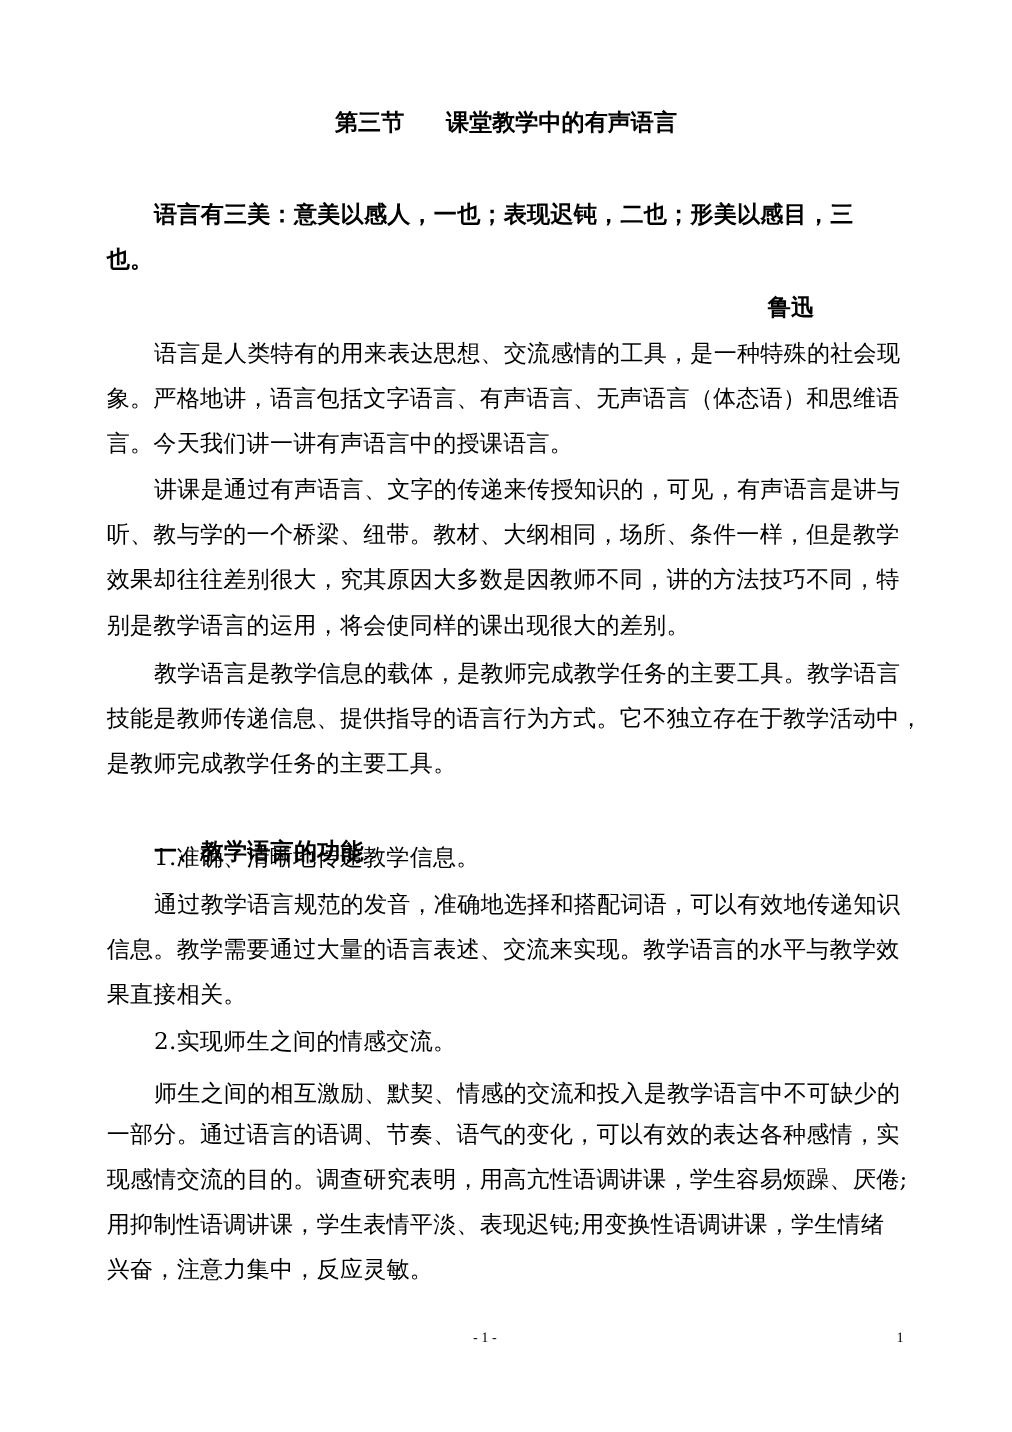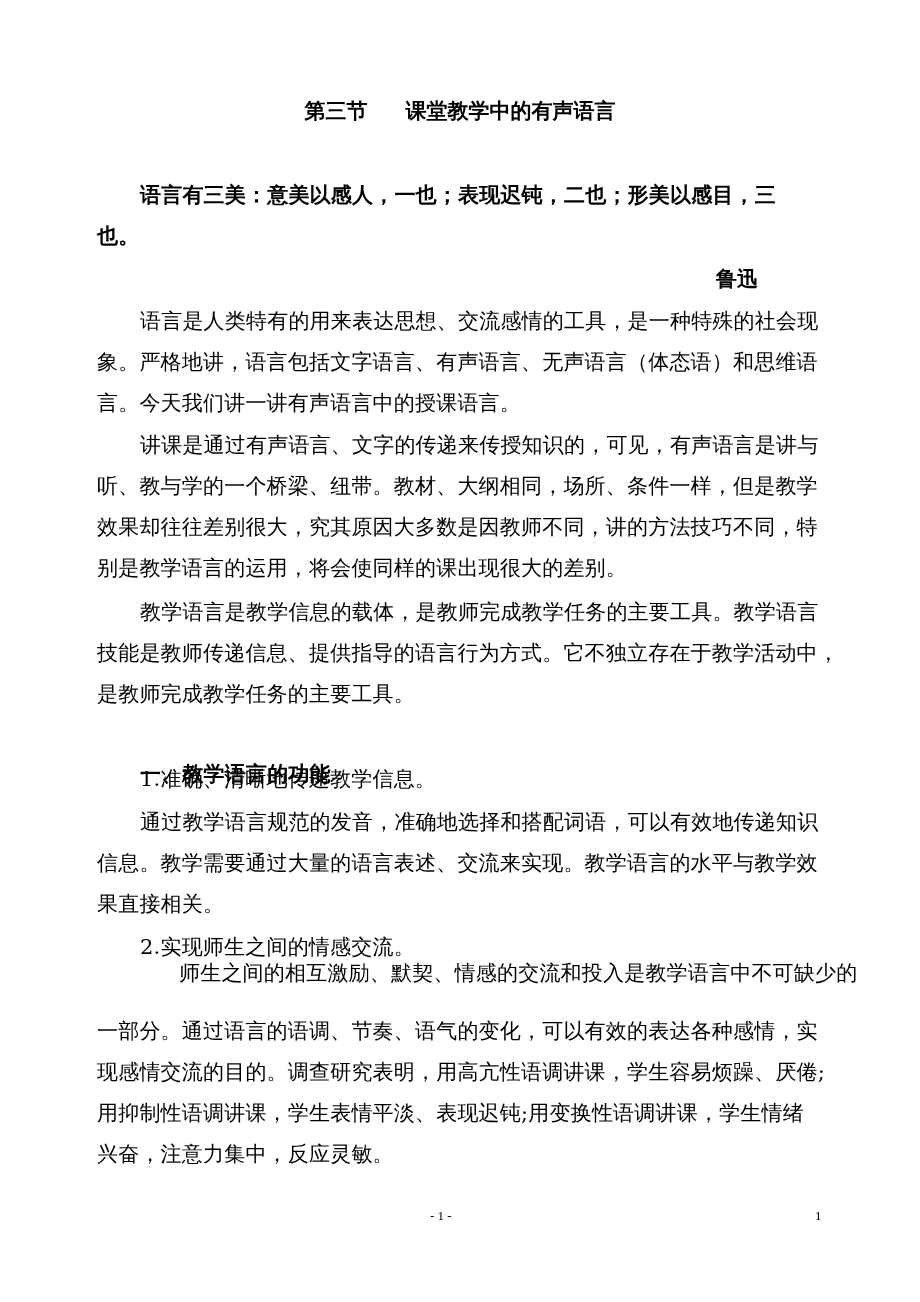--- a/index.html
+++ b/index.html
@@ -40,21 +40,21 @@
       font-size: 21px;
       line-height: 30px;
       white-space: nowrap;
       letter-spacing: 0.2px;
     }
     .indent { left: 140px; width: 685px; }
     .bold { font-weight: bold; }
     .author {
       position: absolute;
       top: 264px;
-      left: 716px;
+      left: 698px;
       font-size: 21px;
       font-weight: bold;
       line-height: 30px;
     }
     .footer-center {
       position: absolute;
       top: 1208px;
       left: 430px;
       font-size: 13px;
       font-family: "Liberation Serif", serif;
@@ -94,21 +94,21 @@
   <div class="line" style="top:679px;">是教师完成教学任务的主要工具。</div>
 
   <div class="line indent bold" style="top:759px;">一、教学语言的功能</div>
 
   <div class="line indent" style="top:764px;">1.准确、清晰地传递教学信息。</div>
   <div class="line indent" style="top:807px;">通过教学语言规范的发音，准确地选择和搭配词语，可以有效地传递知识</div>
   <div class="line" style="top:848px;">信息。教学需要通过大量的语言表述、交流来实现。教学语言的水平与教学效</div>
   <div class="line" style="top:889px;">果直接相关。</div>
 
   <div class="line indent" style="top:932px;">2.实现师生之间的情感交流。</div>
-  <div class="line indent" style="top:958px;margin-left:39px;">师生之间的相互激励、默契、情感的交流和投入是教学语言中不可缺少的</div>
+  <div class="line indent" style="top:979px;">师生之间的相互激励、默契、情感的交流和投入是教学语言中不可缺少的</div>
   <div class="line" style="top:1016px;">一部分。通过语言的语调、节奏、语气的变化，可以有效的表达各种感情，实</div>
   <div class="line" style="top:1057px;text-align:center;">现感情交流的目的。调查研究表明，用高亢性语调讲课，学生容易烦躁、厌倦;</div>
   <div class="line" style="top:1098px;">用抑制性语调讲课，学生表情平淡、表现迟钝;用变换性语调讲课，学生情绪</div>
   <div class="line" style="top:1139px;">兴奋，注意力集中，反应灵敏。</div>
 
   <div class="footer-center">- 1 -</div>
   <div class="footer-right">1</div>
 
 </div>
 

